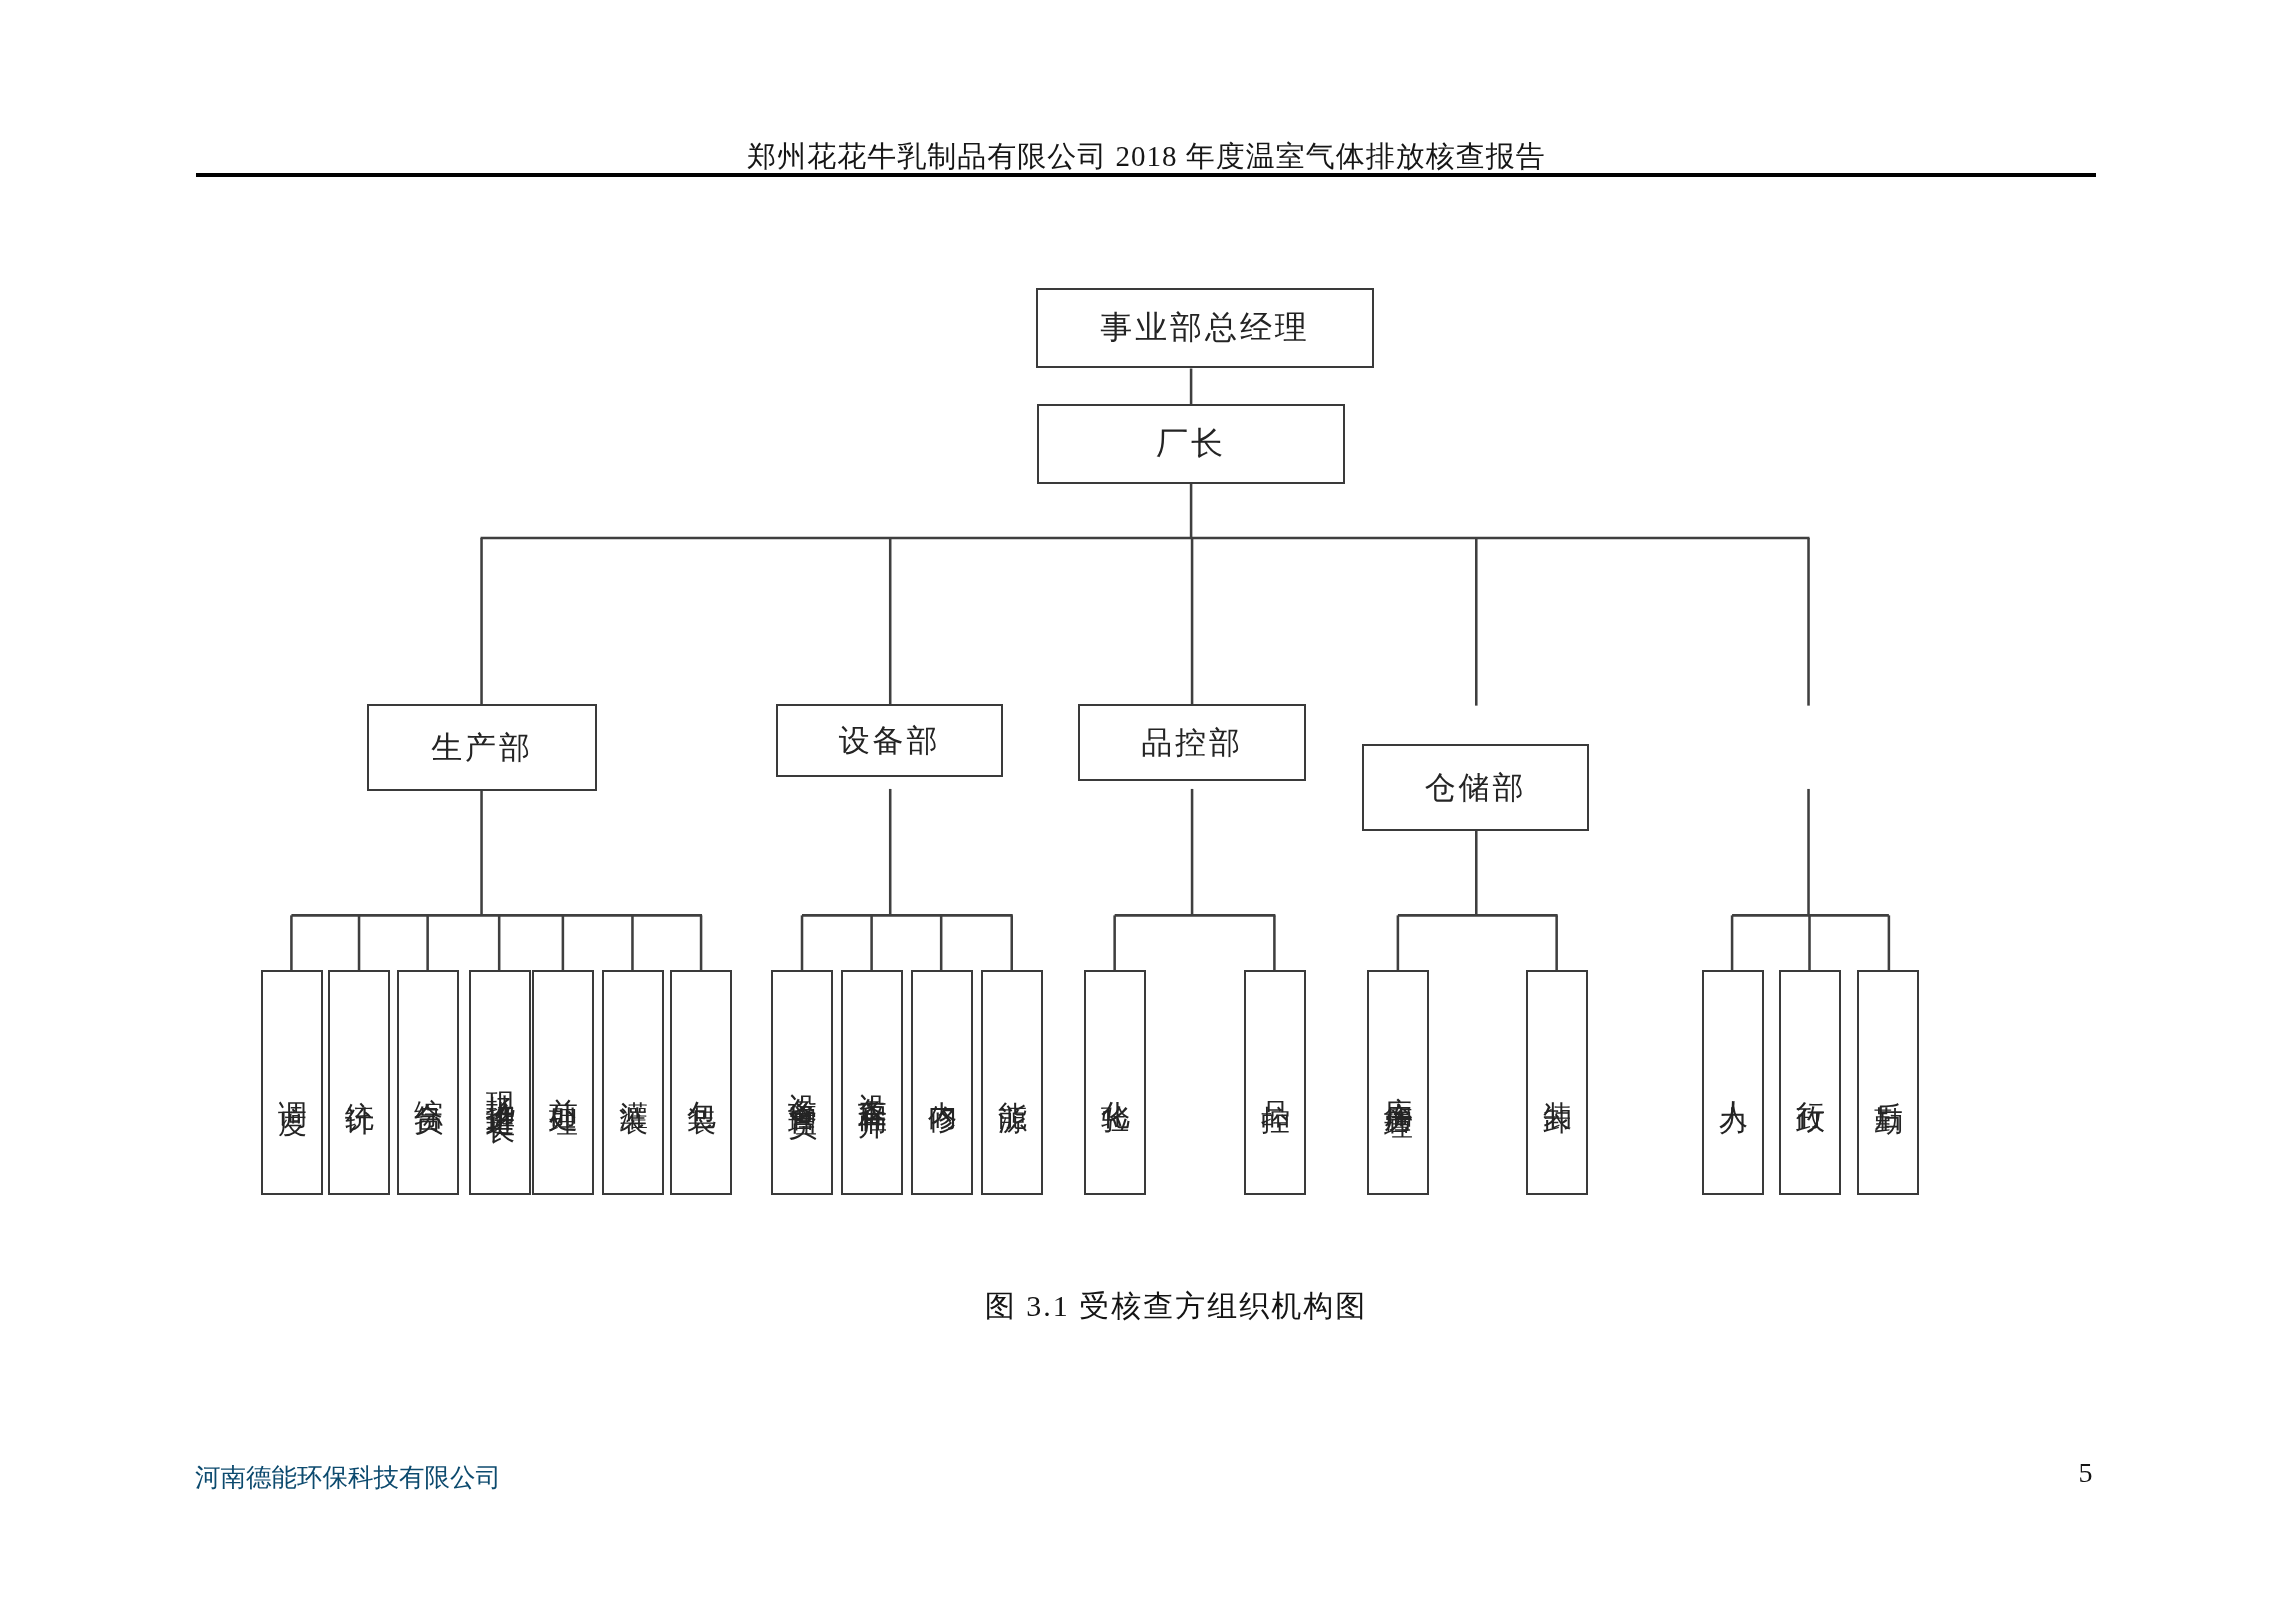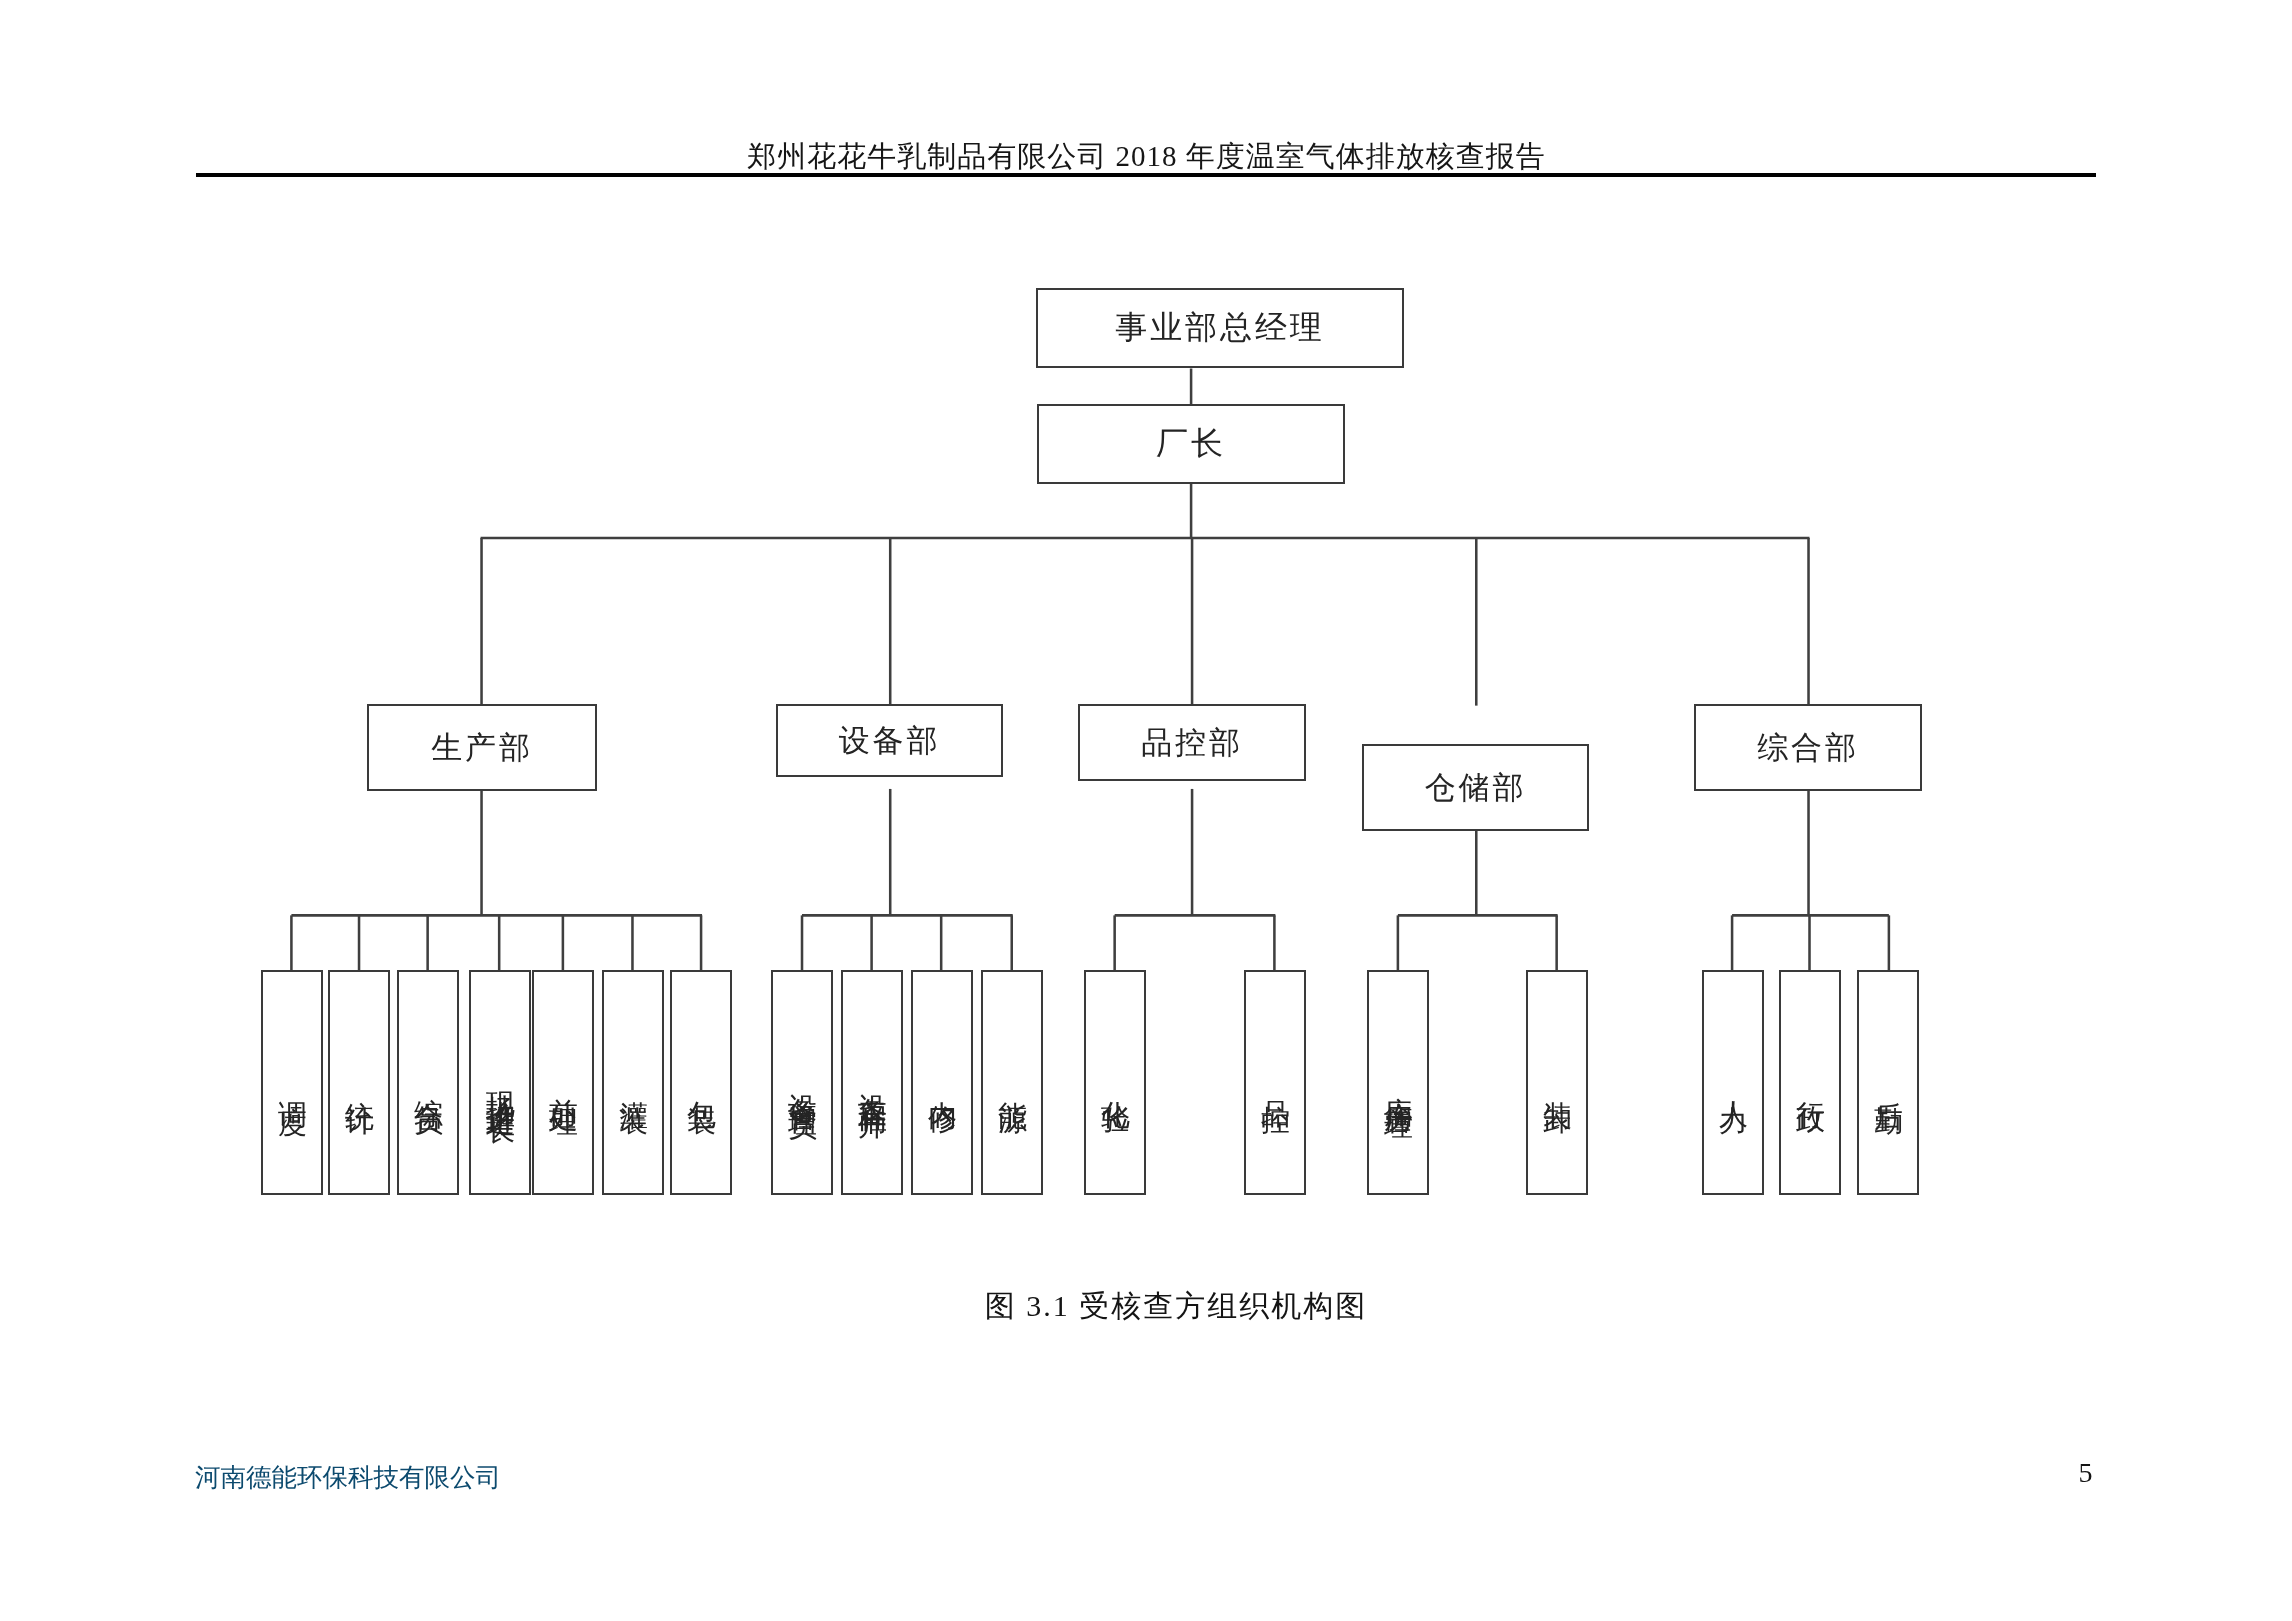--- a/index.html
+++ b/index.html
@@ -77,29 +77,28 @@
 
       <line x1="1426" y1="934" x2="1426" y2="992"></line>
       <line x1="1588" y1="934" x2="1588" y2="992"></line>
 
       <line x1="1767" y1="934" x2="1767" y2="992"></line>
       <line x1="1846" y1="934" x2="1846" y2="992"></line>
       <line x1="1927" y1="934" x2="1927" y2="992"></line>
     </g>
   </svg>
 
-  <div class="node" style="left:1036px;top:288px;width:368px;height:80px;">事业部总经理</div>
+  <div class="node" style="left:1036px;top:288px;width:338px;height:80px;">事业部总经理</div>
 
   <div class="node dept" style="left:367px;top:704px;width:230px;height:87px;">生产部</div>
 
   <div class="node" style="left:1037px;top:404px;width:308px;height:80px;">厂长</div>
   <div class="node dept" style="left:776px;top:704px;width:227px;height:73px;">设备部</div>
   <div class="node dept" style="left:1078px;top:704px;width:228px;height:77px;">品控部</div>
   <div class="node dept" style="left:1362px;top:744px;width:227px;height:87px;">仓储部</div>
-  <div class="node dept" style="left:1694px;top:704px;width:228px;height:87px;">综合部</div>
 
   <div class="leaf" style="left:261px;">
     <span class="vtext">调度</span>
     </div>
   <div class="leaf" style="left:328px;">
     <span class="vtext">统计</span>
     </div>
   <div class="leaf" style="left:397px;">
     <span class="vtext">综合员</span>
     </div>

